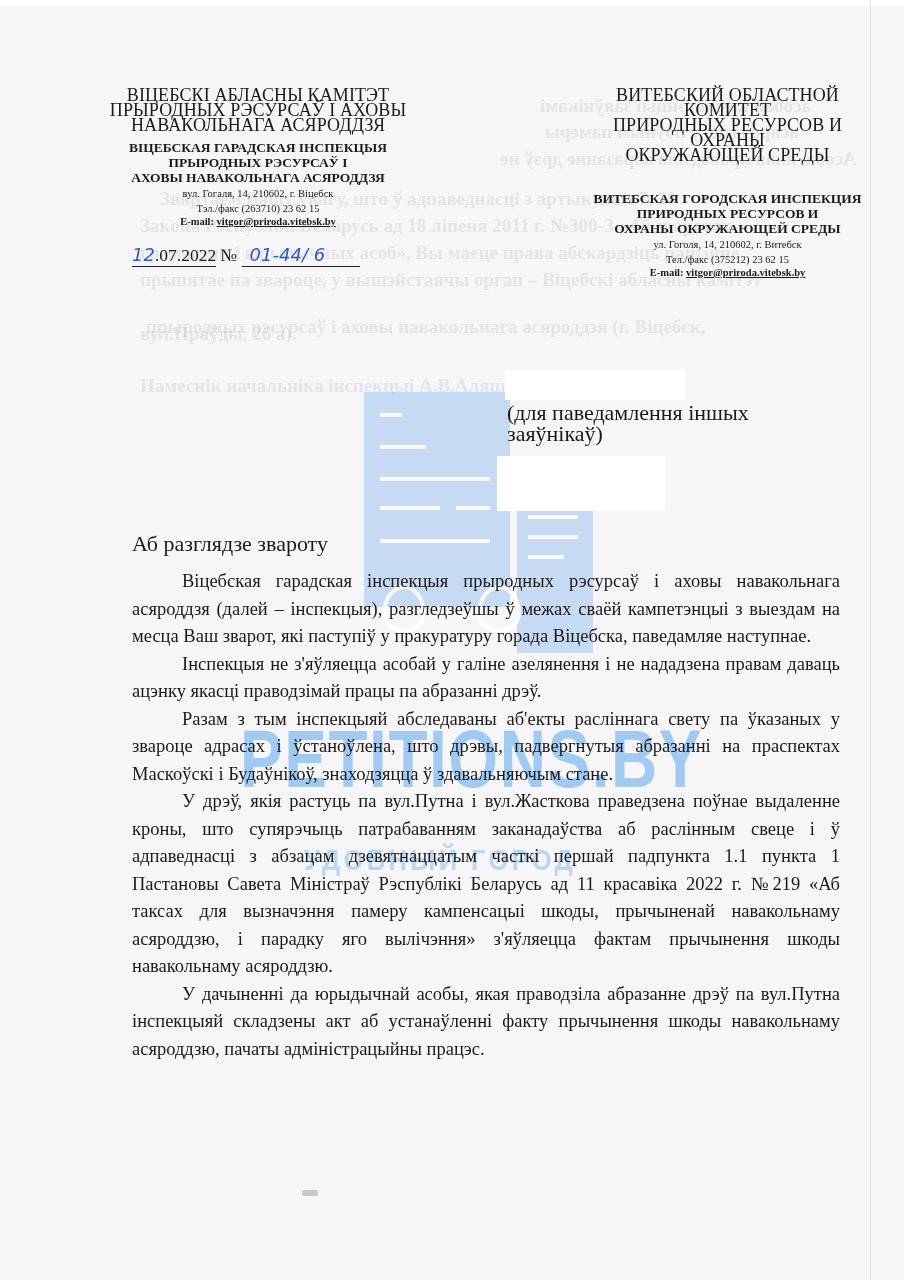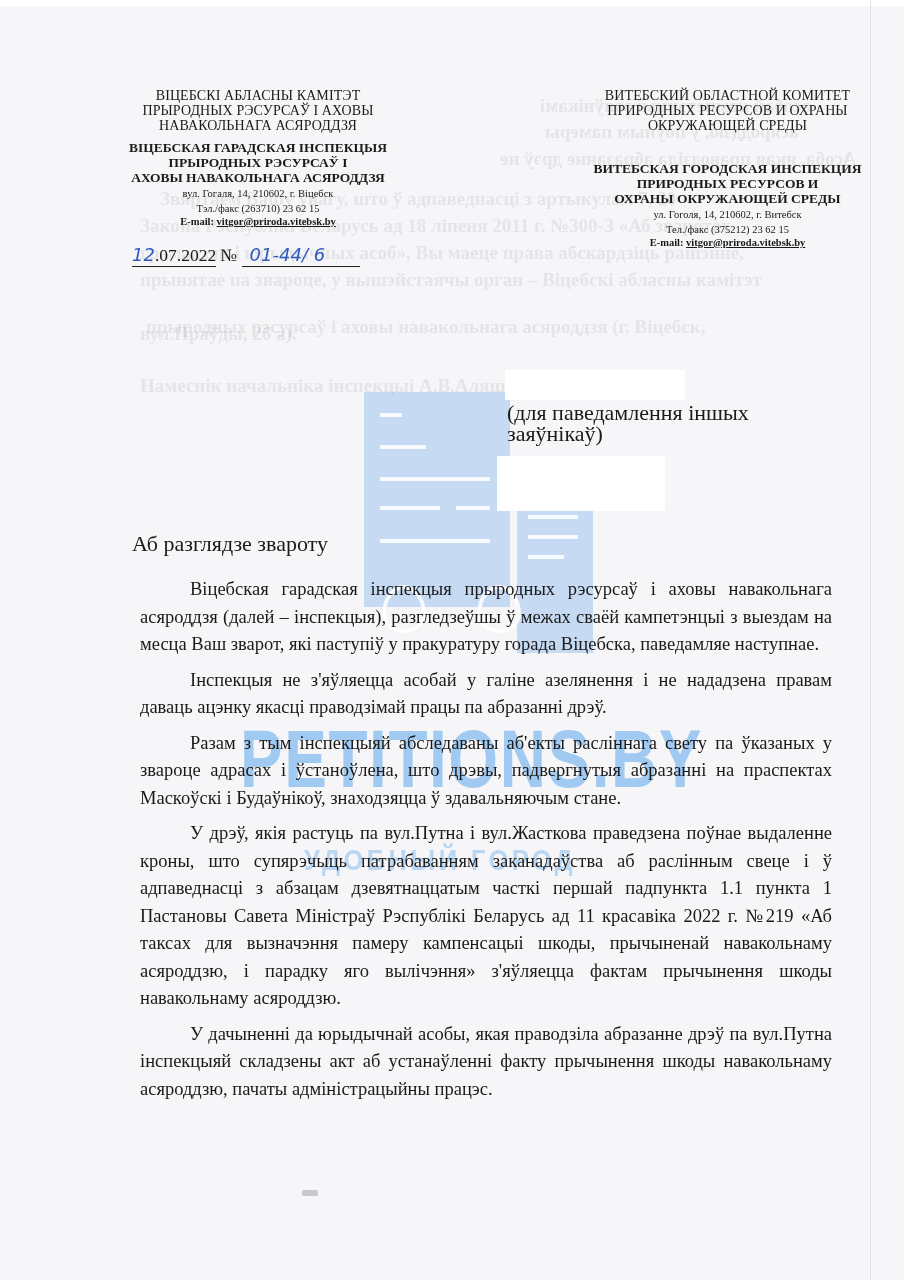--- a/index.html
+++ b/index.html
@@ -47,21 +47,21 @@
     }
     
     .hdr {
       position: absolute;
       text-align: center;
       font-family: "Liberation Serif", serif;
     }
     .hdr-left { left: 108px; width: 300px; top: 88px; }
     .hdr-right { left: 575px; width: 305px; top: 88px; }
     .hdr .org {
-      font-size: 14px;
+      font-size: 18px;
       line-height: 15px;
       text-transform: uppercase;
       letter-spacing: 0.1px;
     }
     .hdr .dept {
       margin-top: 7px;
       font-size: 13.5px;
       line-height: 15px;
       font-weight: bold;
     }
@@ -183,21 +183,21 @@
     .body {
       position: absolute;
       left: 132px;
       top: 568px;
       width: 708px;
       font-size: 18.5px;
       line-height: 27.5px;
       text-align: justify;
     }
     .body p {
-      margin: 8px;
+      margin: 0;
       text-indent: 50px;
       text-align: justify;
     }
     .stain {
       position: absolute;
       left: 302px; top: 1190px;
       width: 16px; height: 6px;
       background: rgba(60,60,70,0.25);
       border-radius: 2px;
     }

